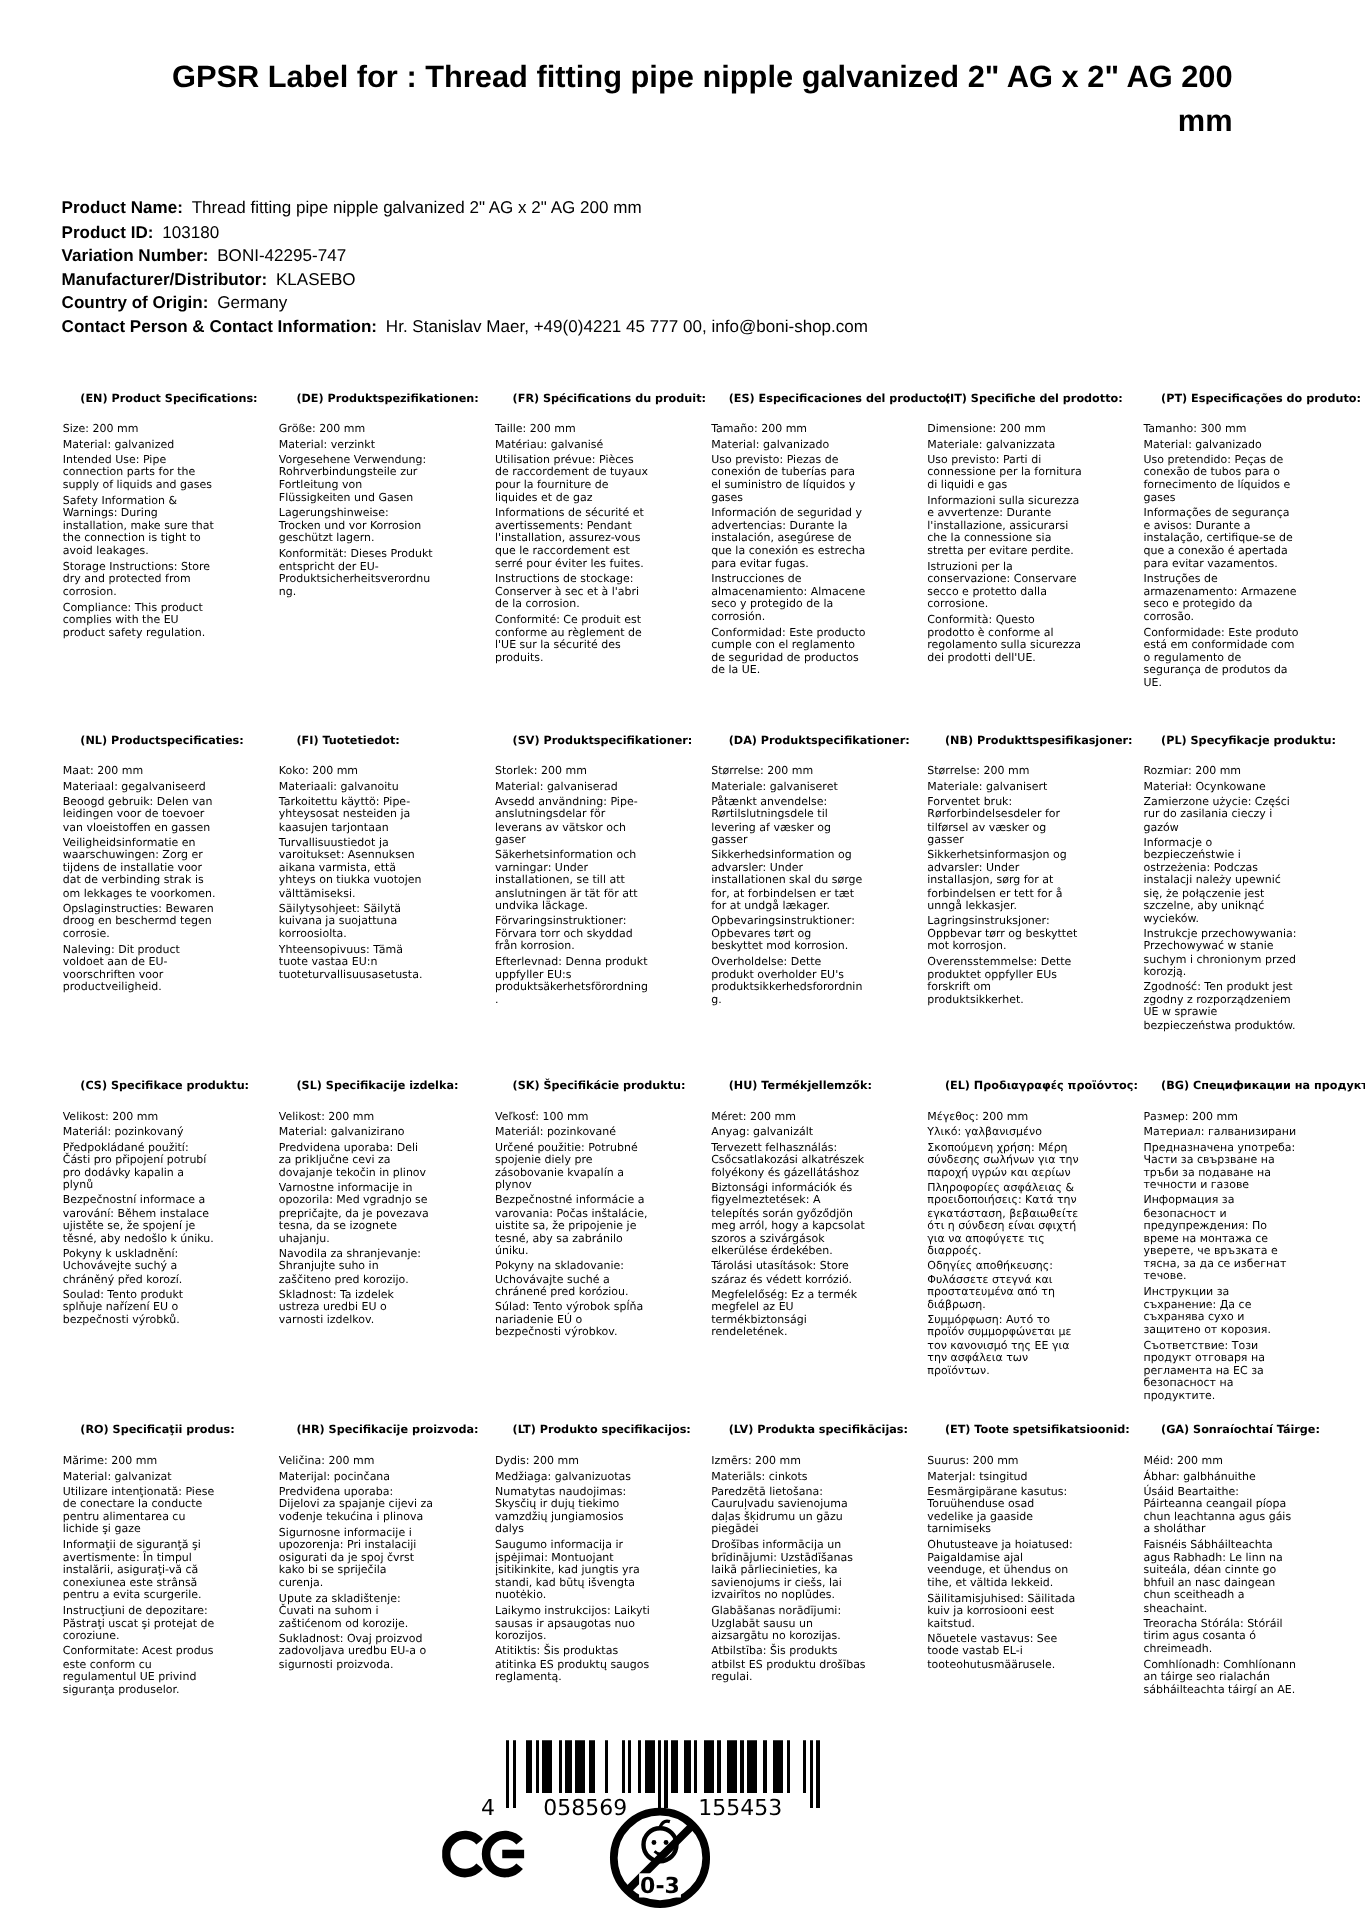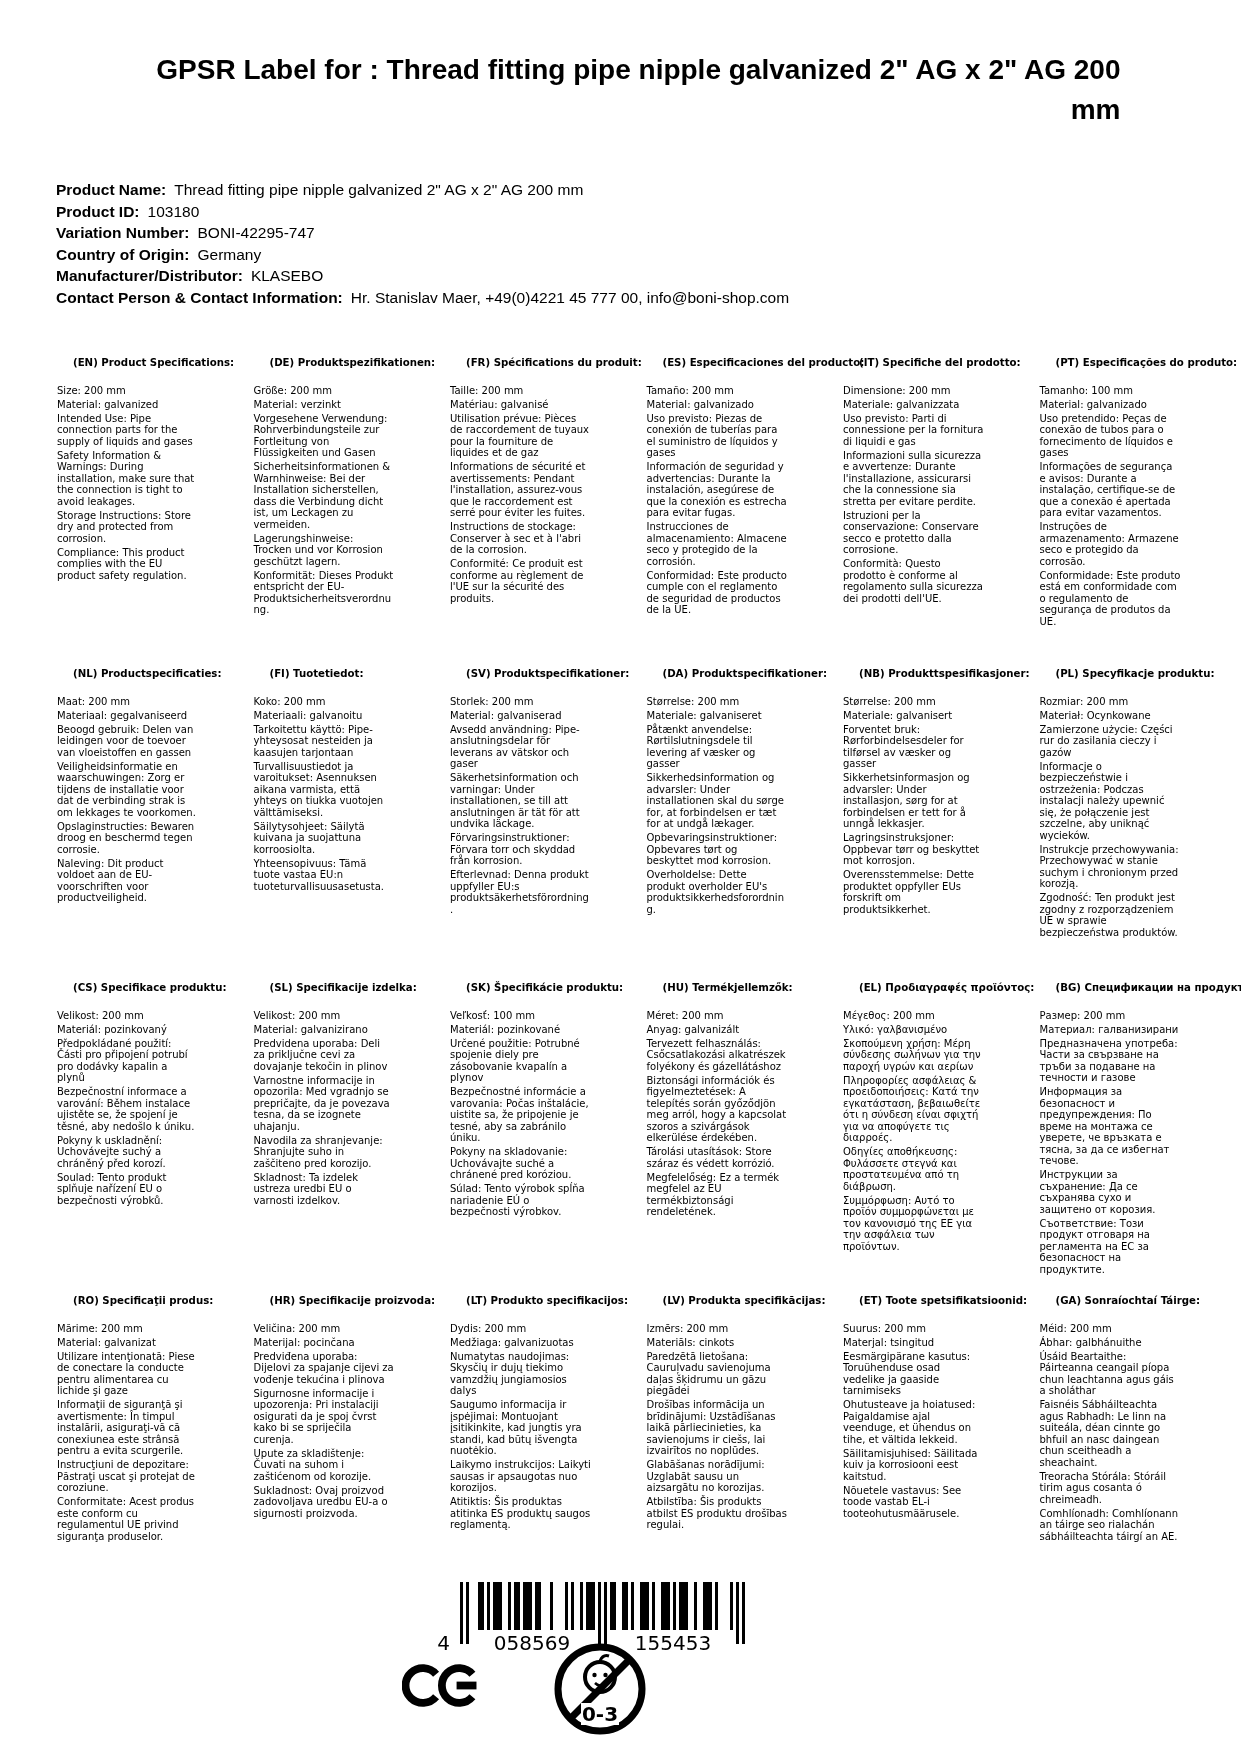--- a/index.html
+++ b/index.html
@@ -36,41 +36,40 @@
 </style>
 </head>
 <body>
 
 <div class="title">GPSR Label for : Thread fitting pipe nipple galvanized 2" AG x 2" AG 200 mm</div>
 
 <div class="product-info">
     <div class="info-row"><span class="info-label">Product Name:</span><span class="info-value">Thread fitting pipe nipple galvanized 2" AG x 2" AG 200 mm</span></div>
     <div class="info-row"><span class="info-label">Product ID:</span><span class="info-value">103180</span></div>
     <div class="info-row"><span class="info-label">Variation Number:</span><span class="info-value">BONI-42295-747</span></div>
+    <div class="info-row"><span class="info-label">Manufacturer/Distributor:</span><span class="info-value">KLASEBO</span></div>
     <div class="info-row"><span class="info-label">Country of Origin:</span><span class="info-value">Germany</span></div>
-    <div class="info-row"><span class="info-label">Manufacturer/Distributor:</span><span class="info-value">KLASEBO</span></div>
     <div class="info-row"><span class="info-label">Contact Person &amp; Contact Information:</span><span class="info-value">Hr. Stanislav Maer, +49(0)4221 45 777 00, info@boni-shop.com</span></div>
   </div>
 
 <div class="language-grid">
     <div class="lang-block">
       <div class="lang-heading">(EN) Product Specifications:</div>
       <p>Size: 200 mm</p>
       <p>Material: galvanized</p>
       <p>Intended Use: Pipe connection parts for the supply of liquids and gases</p>
       <p>Safety Information &amp; Warnings: During installation, make sure that the connection is tight to avoid leakages.</p>
       <p>Storage Instructions: Store dry and protected from corrosion.</p>
       <p>Compliance: This product complies with the EU product safety regulation.</p>
     </div>
     <div class="lang-block">
       <div class="lang-heading">(DE) Produktspezifikationen:</div>
       <p>Größe: 200 mm</p>
       <p>Material: verzinkt</p>
       <p>Vorgesehene Verwendung: Rohrverbindungsteile zur Fortleitung von Flüssigkeiten und Gasen</p>
-      <p>Sicherheitsinformationen &amp; Warnhinweise: Bei der Installation sicherstellen, dass die Verbindung dicht ist, um Leckagen zu vermeiden.</p>
       <p>Lagerungshinweise: Trocken und vor Korrosion geschützt lagern.</p>
       <p>Konformität: Dieses Produkt entspricht der EU-Produktsicherheitsverordnung.</p>
     </div>
     <div class="lang-block">
       <div class="lang-heading">(FR) Spécifications du produit:</div>
       <p>Taille: 200 mm</p>
       <p>Matériau: galvanisé</p>
       <p>Utilisation prévue: Pièces de raccordement de tuyaux pour la fourniture de liquides et de gaz</p>
       <p>Informations de sécurité et avertissements: Pendant l'installation, assurez-vous que le raccordement est serré pour éviter les fuites.</p>
       <p>Instructions de stockage: Conserver à sec et à l'abri de la corrosion.</p>
@@ -89,21 +88,21 @@
       <div class="lang-heading">(IT) Specifiche del prodotto:</div>
       <p>Dimensione: 200 mm</p>
       <p>Materiale: galvanizzata</p>
       <p>Uso previsto: Parti di connessione per la fornitura di liquidi e gas</p>
       <p>Informazioni sulla sicurezza e avvertenze: Durante l'installazione, assicurarsi che la connessione sia stretta per evitare perdite.</p>
       <p>Istruzioni per la conservazione: Conservare secco e protetto dalla corrosione.</p>
       <p>Conformità: Questo prodotto è conforme al regolamento sulla sicurezza dei prodotti dell'UE.</p>
     </div>
     <div class="lang-block">
       <div class="lang-heading">(PT) Especificações do produto:</div>
-      <p>Tamanho: 100 mm</p>
+      <p>Tamanho: 300 mm</p>
       <p>Material: galvanizado</p>
       <p>Uso pretendido: Peças de conexão de tubos para o fornecimento de líquidos e gases</p>
       <p>Informações de segurança e avisos: Durante a instalação, certifique-se de que a conexão é apertada para evitar vazamentos.</p>
       <p>Instruções de armazenamento: Armazene seco e protegido da corrosão.</p>
       <p>Conformidade: Este produto está em conformidade com o regulamento de segurança de produtos da UE.</p>
     </div>
     <div class="lang-block">
       <div class="lang-heading">(NL) Productspecificaties:</div>
       <p>Maat: 200 mm</p>
       <p>Materiaal: gegalvaniseerd</p>

